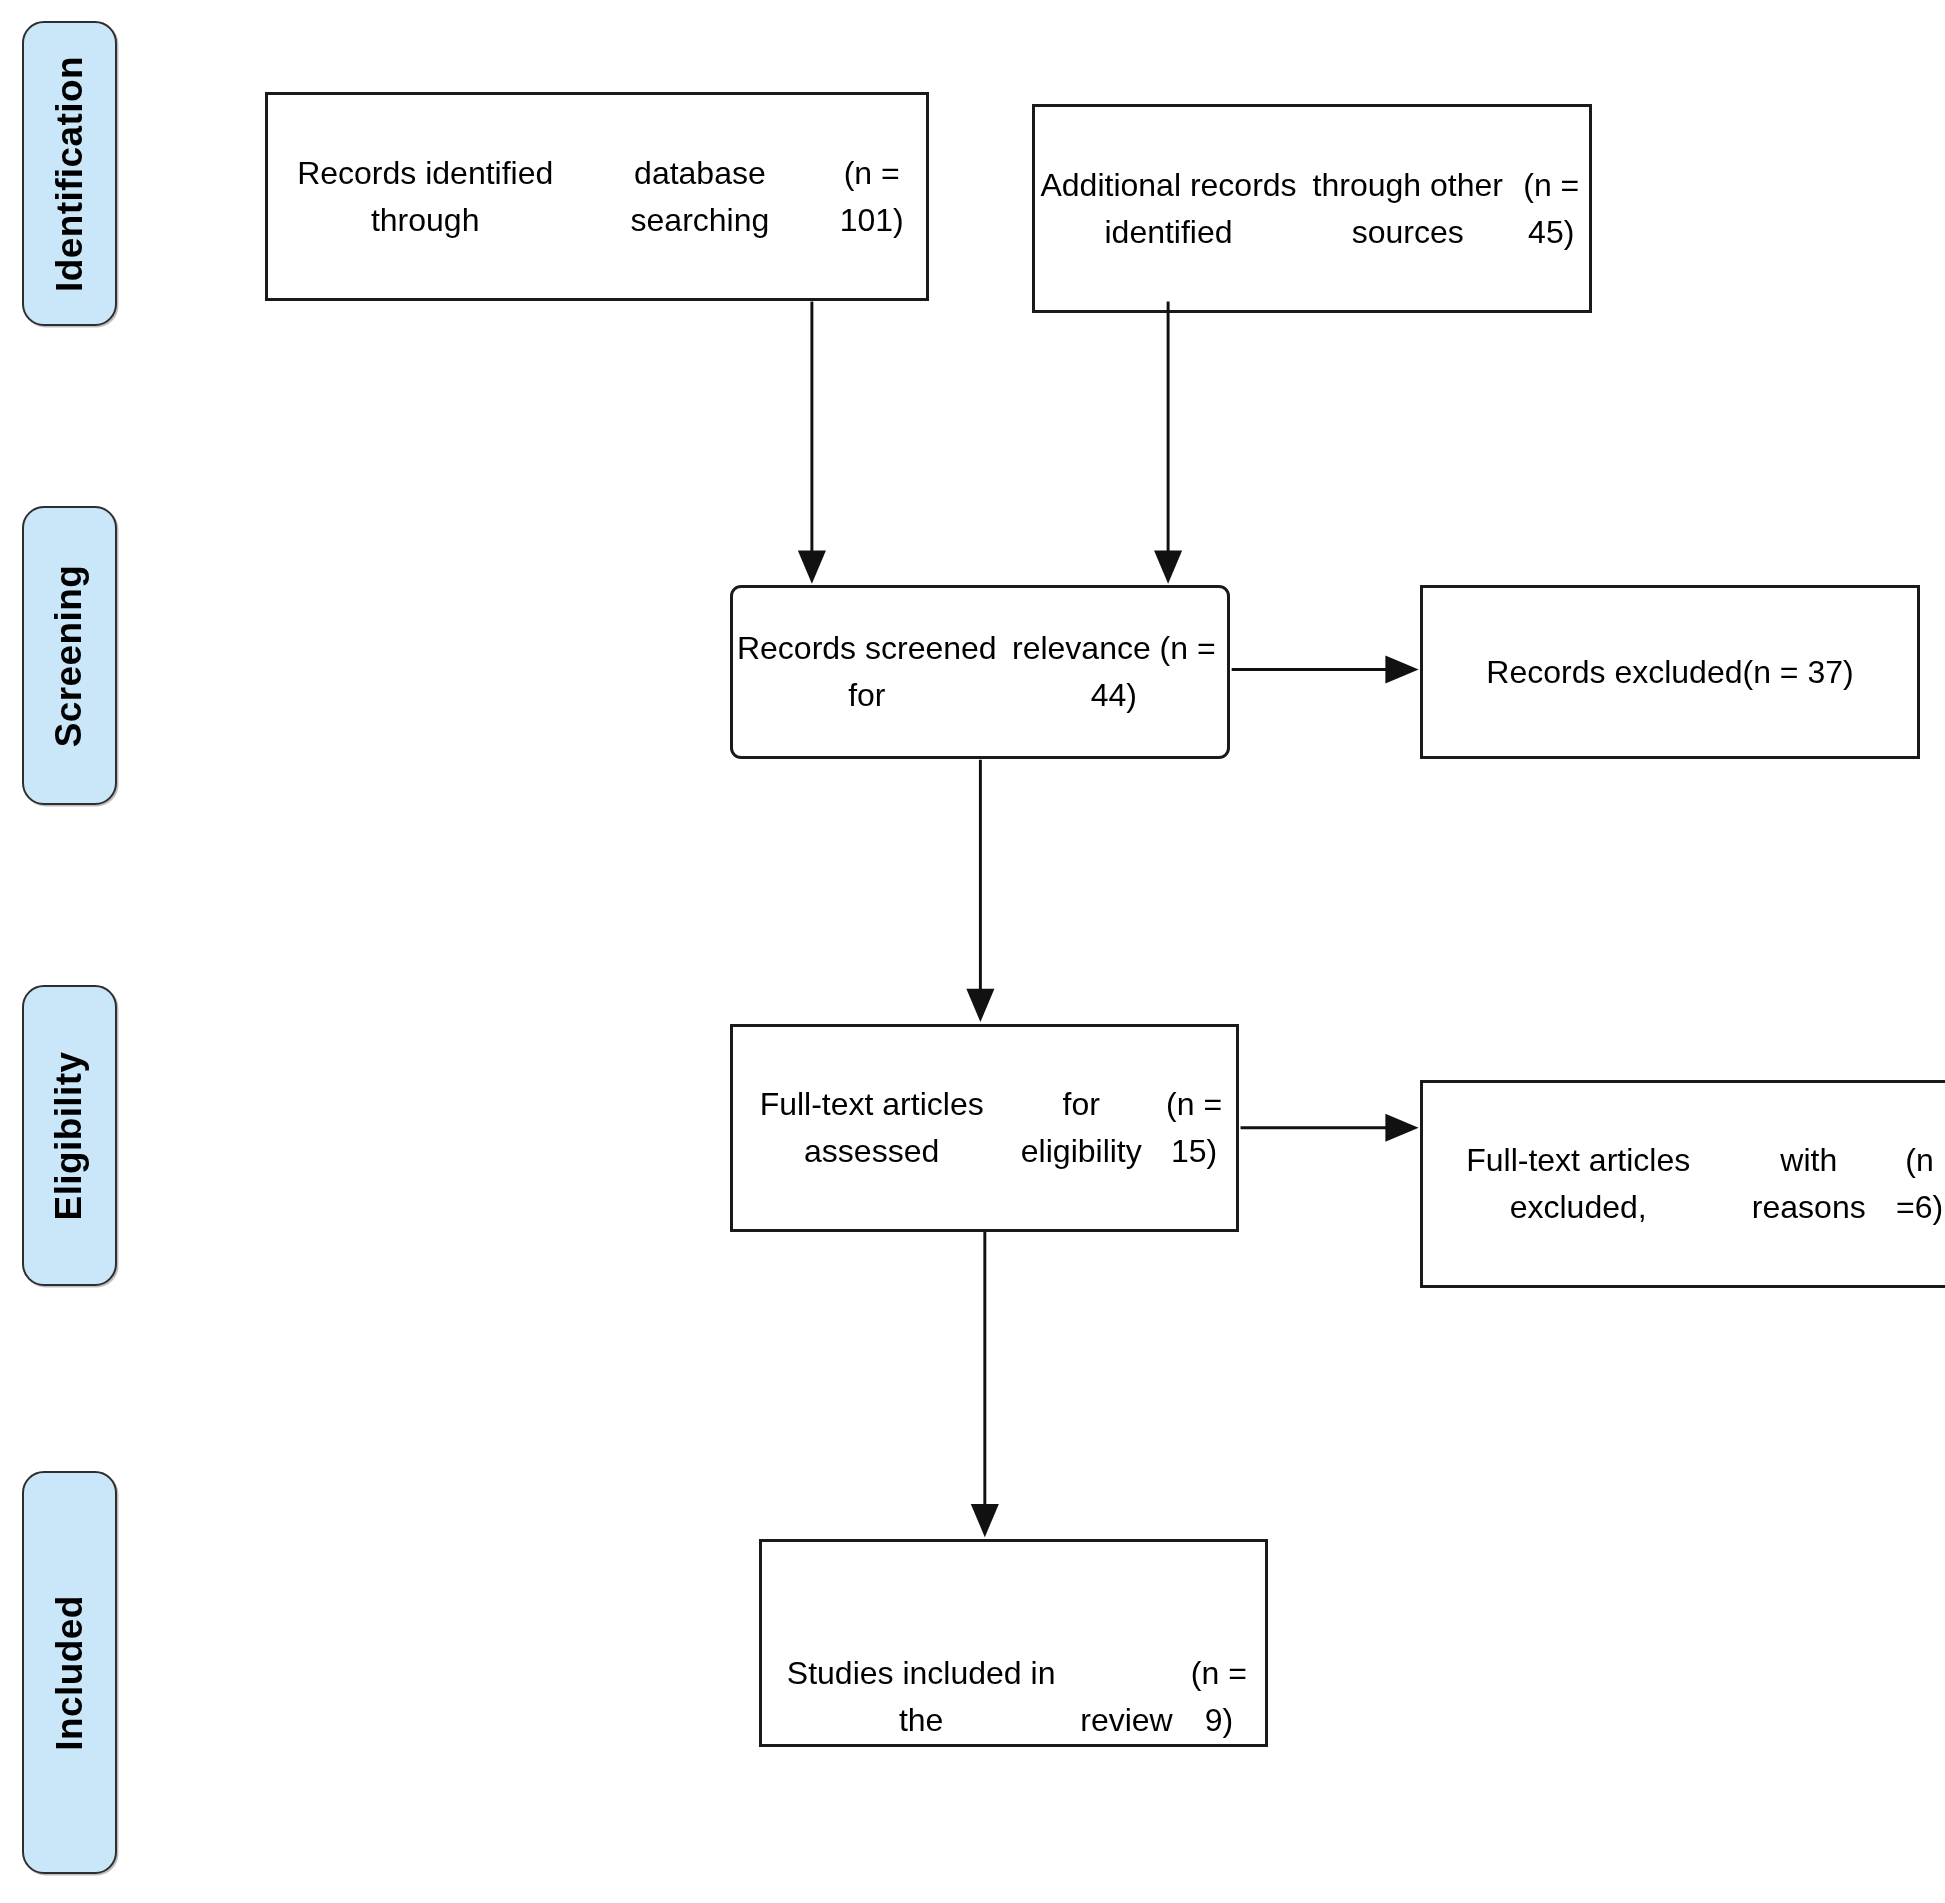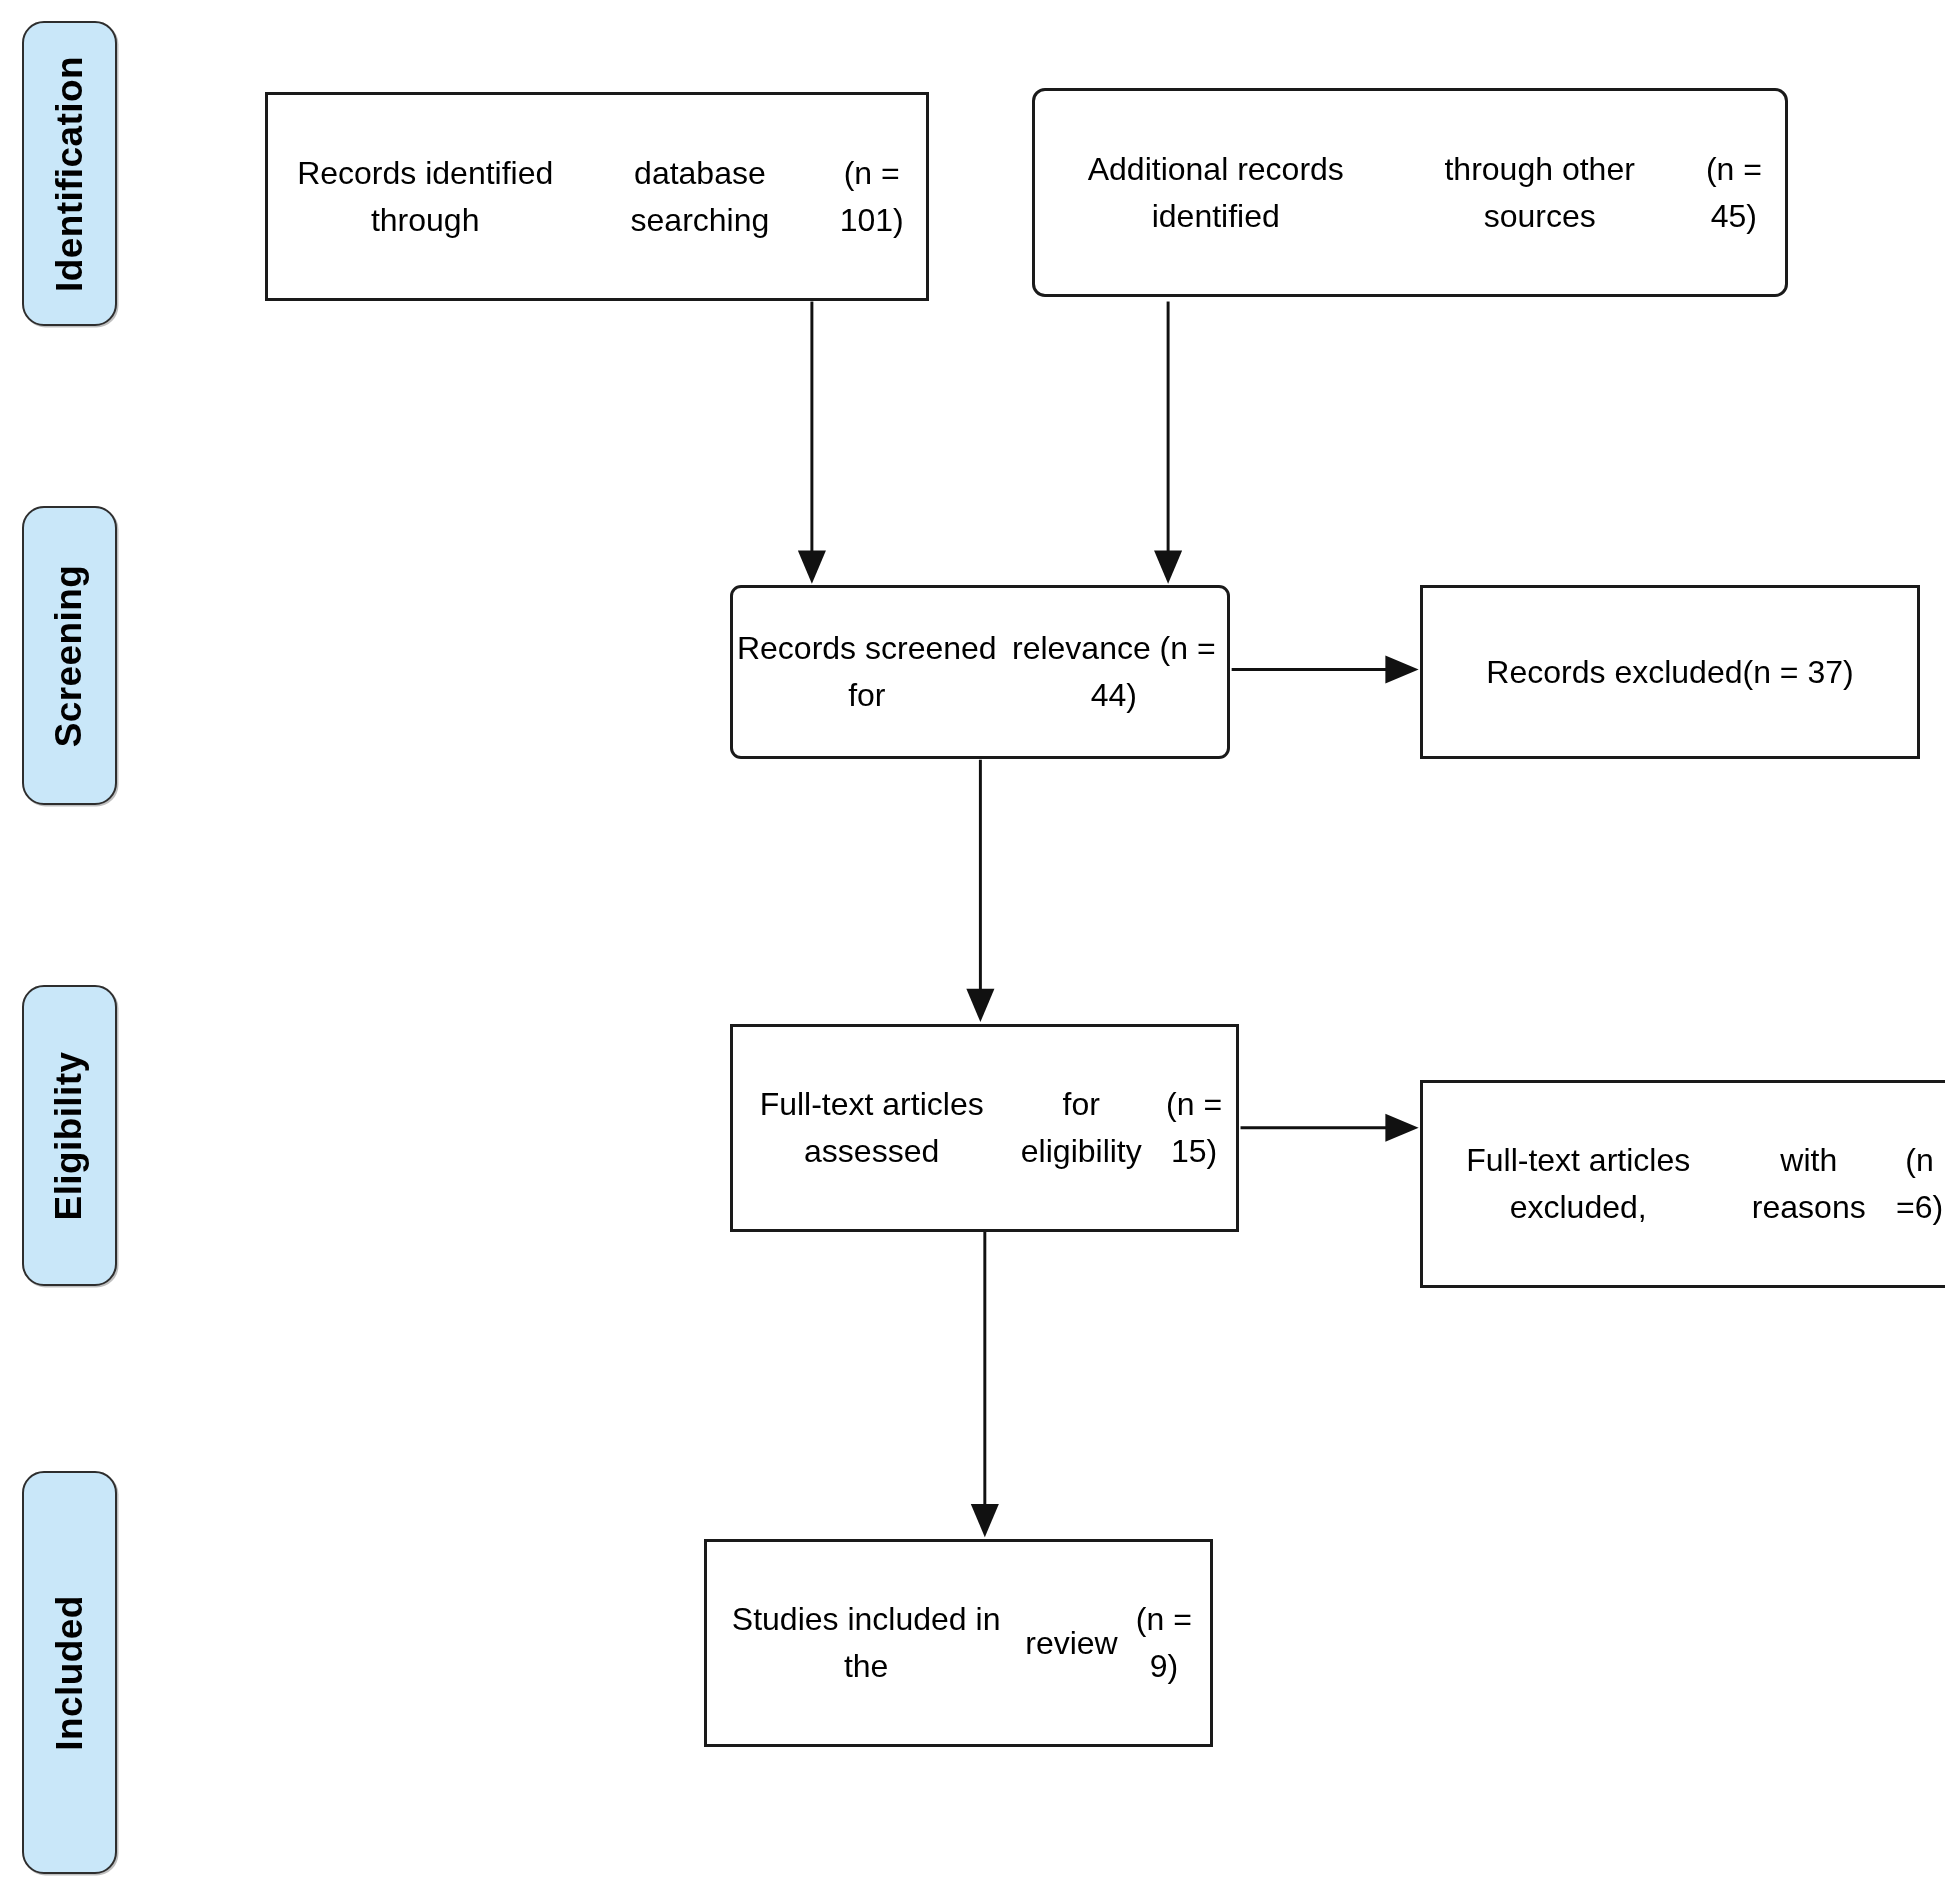--- a/index.html
+++ b/index.html
@@ -52,26 +52,26 @@
     border:3px solid var(--box-border);
     display:flex;
     flex-direction:row;
     align-items:center;
     justify-content:center;
     text-align:center;
     font-size:32px;
     line-height:47px;
   }
   #box-identified{left:265px;top:92px;width:664px;height:209px;}
-  #box-additional{left:1032px;top:88px;width:756px;height:209px;border-radius:13px;}
+  #box-additional{left:1032px;top:104px;width:560px;height:209px;}
   #box-screened{left:730px;top:585px;width:500px;height:174px;border-radius:11px;}
   #box-excluded{left:1420px;top:585px;width:500px;height:174px;}
   #box-fulltext{left:730px;top:1024px;width:509px;height:208px;gap:8px;}
   #box-fulltext-excluded{left:1420px;top:1080px;width:538px;height:208px;}
-  #box-included{left:704px;top:1539px;width:509px;height:208px;}
+  #box-included{left:759px;top:1539px;width:509px;height:208px;align-items:flex-end;}
 
   .arrows{
     position:absolute;
     left:0;top:0;
     width:1946px;height:1903px;
     pointer-events:none;
   }
   .arrows line{stroke:var(--arrow);stroke-width:4;}
   .arrows polygon{fill:var(--arrow);}
 </style>

